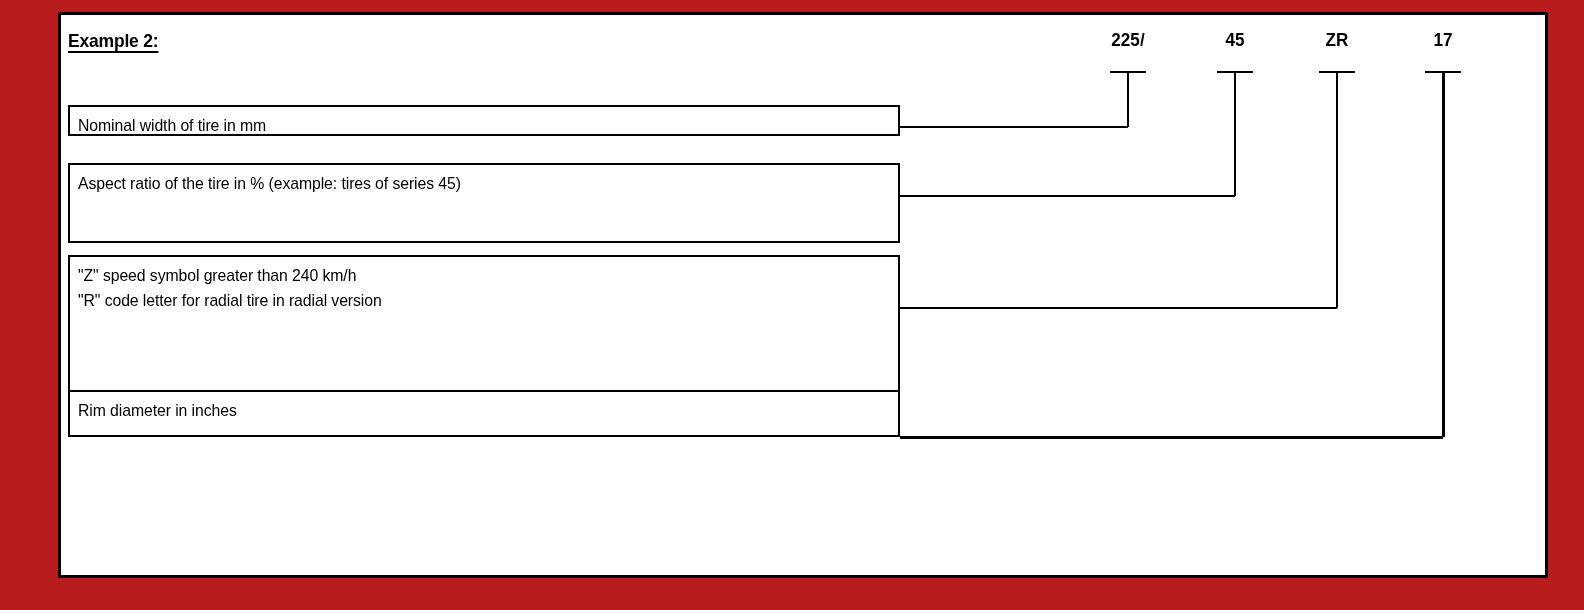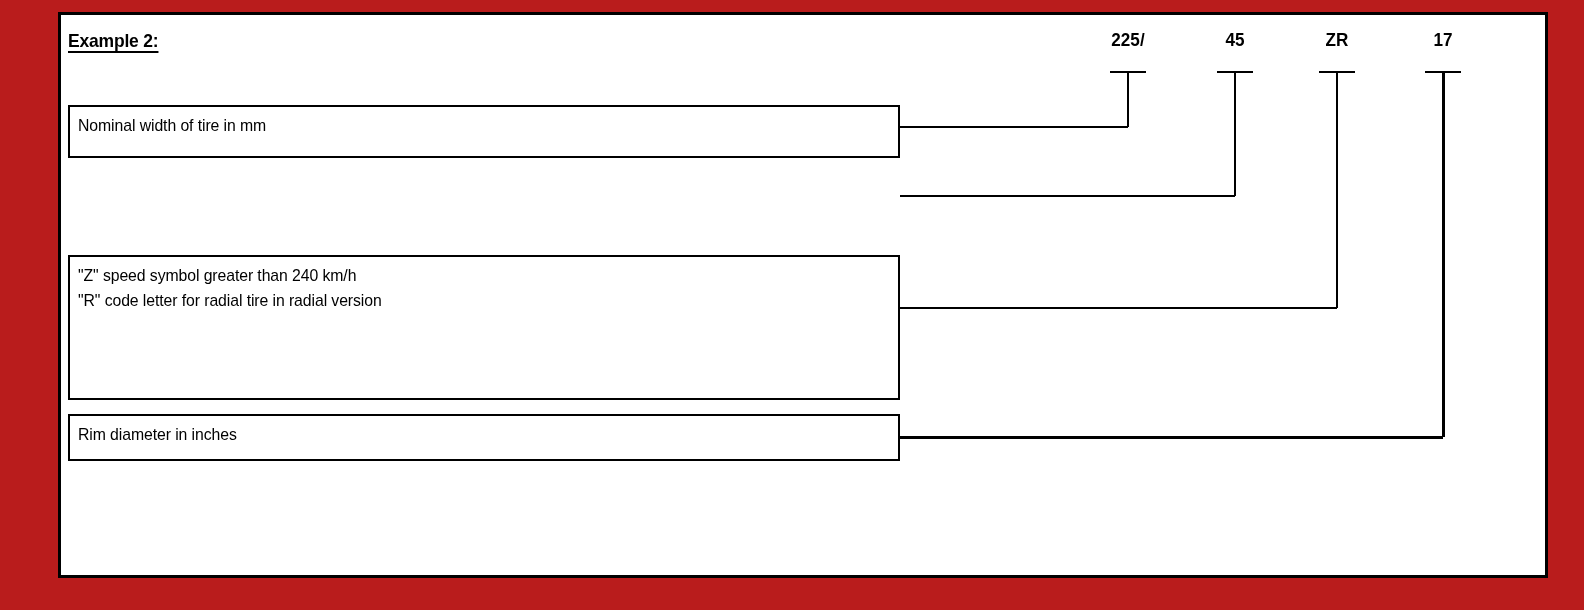--- a/index.html
+++ b/index.html
@@ -58,24 +58,24 @@
     position: absolute;
     left: 8px;
     top: 6px;
     font-size: 17px;
     line-height: 25px;
     white-space: pre-line;
     transform: scaleX(0.93);
     transform-origin: left top;
     letter-spacing: -0.1px;
   }
-  #box-1 { top: 105px;  height: 53px; }
+  #box-1 { top: 105px;  height: 31px; }
   #box-2 { top: 163px;  height: 80px; }
   #box-3 { top: 255px;  height: 145px; }
-  #box-4 { top: 414px;  height: 47px; padding-left: 26px; }
+  #box-4 { top: 390px;  height: 47px; padding-left: 26px; }
 
   
   .marking {
     position: absolute;
     top: 30px;
     font-size: 18px;
     font-weight: bold;
     text-align: center;
     white-space: nowrap;
     transform: scaleX(0.95);
@@ -96,20 +96,23 @@
 <div id="page">
 
   <div id="outer-frame"></div>
 
   <div id="example-title">Example 2:</div>
 
   <div class="desc-box" id="box-1">
     <div class="desc-text">Nominal width of tire in mm</div>
   </div>
 
+  <div class="desc-box" id="box-2">
+    <div class="desc-text">Aspect ratio of the tire in % (example: tires of series 45)</div>
+  </div>
 
   <div class="desc-box" id="box-3">
     <div class="desc-text">"Z" speed symbol greater than 240 km/h
 "R" code letter for radial tire in radial version</div>
   </div>
 
   <div class="desc-box" id="box-4">
     <div class="desc-text">Rim diameter in inches</div>
   </div>
 

